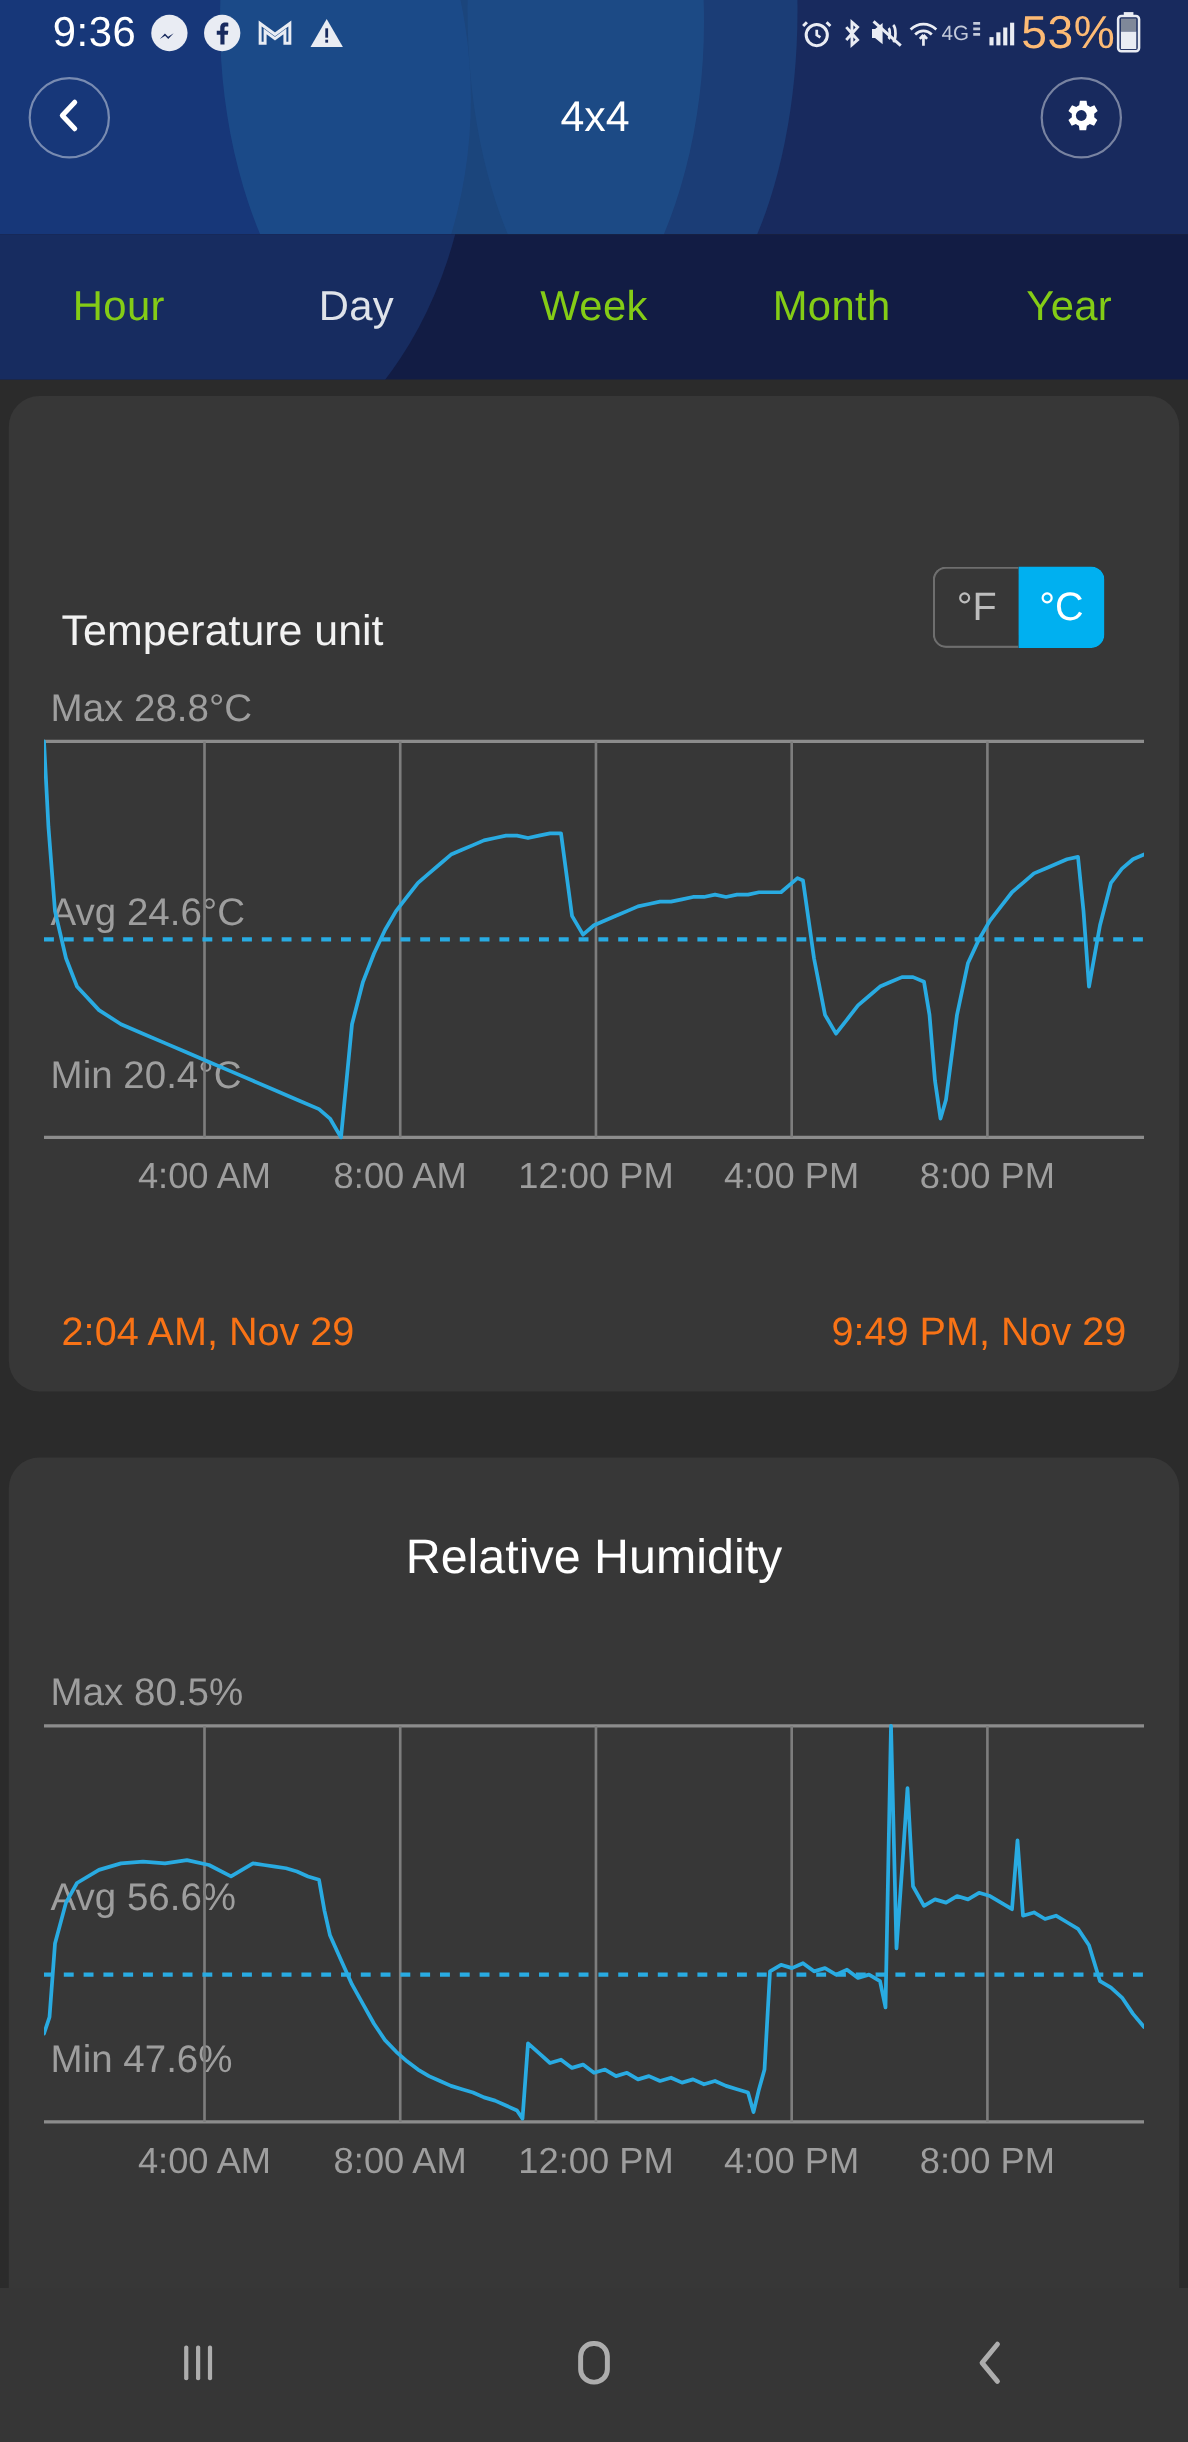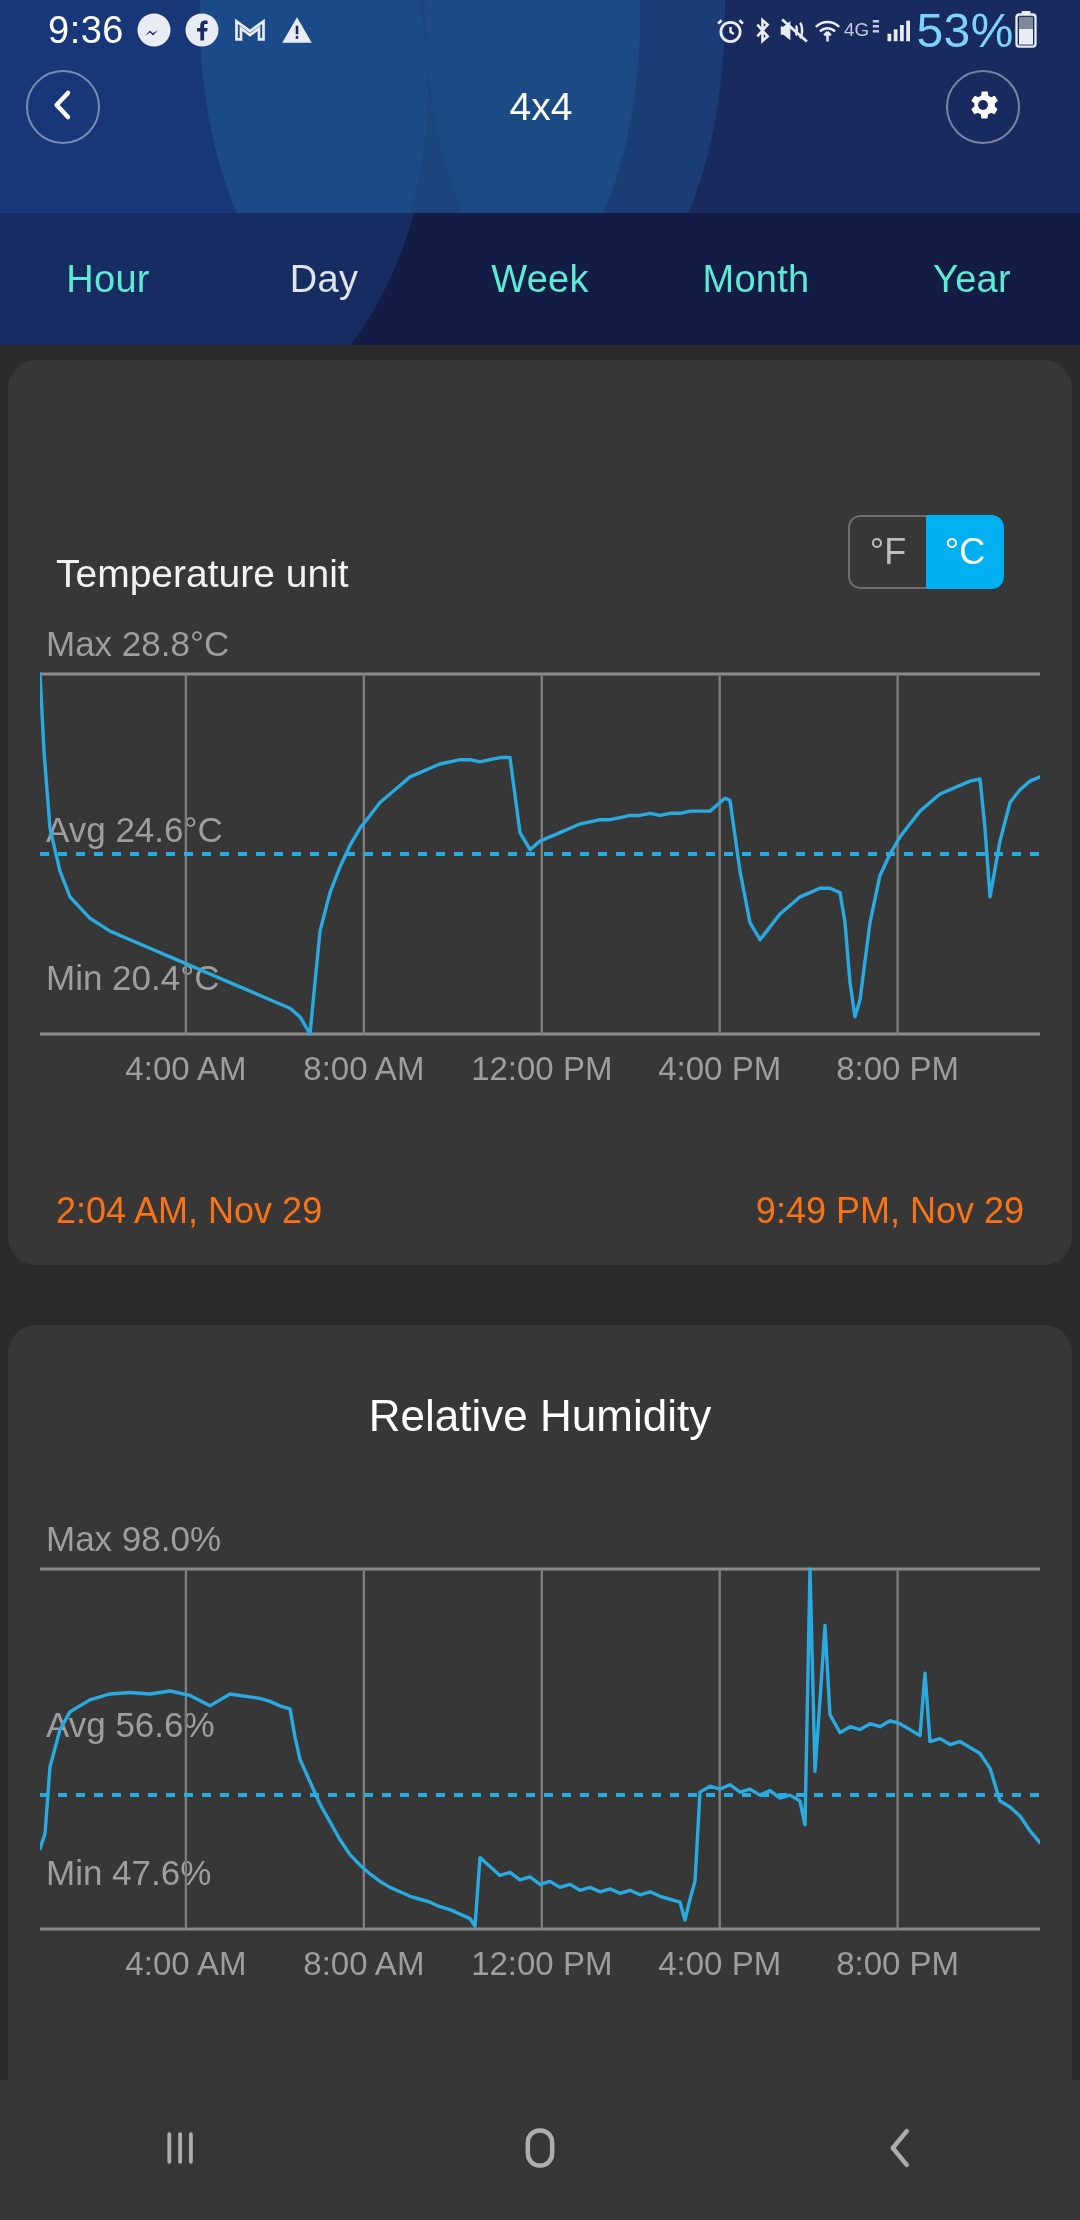--- a/index.html
+++ b/index.html
@@ -22,21 +22,21 @@
            border-radius: 50%; background: #1f5b96; opacity: .55; }
   .blob3 { position: absolute; left: 425px; top: -300px; width: 300px; height: 620px;
            border-radius: 50%; background: #1e4f8e; opacity: .5; }
 
   
   .statusbar { position: absolute; top: 0; left: 0; width: 1080px; height: 60px;
                display: flex; align-items: center; }
   .sb-left { display: flex; align-items: center; gap: 12px; margin-left: 48px; }
   .sb-right { display: flex; align-items: center; gap: 0; margin-left: auto; margin-right: 42px; }
   .sb-time { color: #ffffff; font-size: 38px; letter-spacing: .5px; }
-  .sb-pct { color: #7dd3fc; font-size: 48px; letter-spacing: .5px; }
+  .sb-pct { color: #fdba74; font-size: 42px; letter-spacing: .5px; }
   .sb-ico { display: inline-flex; align-items: center; justify-content: center;
             color: #e9ecf3; }
   .sb-ico svg { display: block; }
 
   
   .titlerow { position: absolute; top: 60px; left: 1px; width: 1044px; height: 93px; }
   .circ-btn {
     position: absolute; top: 10px; width: 74px; height: 74px; border-radius: 50%;
     border: 2px solid rgba(255,255,255,.42);
     display: flex; align-items: center; justify-content: center;
@@ -49,21 +49,21 @@
     color: #ffffff; font-size: 39px;
   }
 
   
   .tabs {
     position: absolute; top: 213px; left: 0; width: 1080px; height: 132px;
     background: #121c44; display: flex; align-items: center; overflow: hidden;
   }
   .tabs .tblob { position: absolute; left: -132px; top: -460px; width: 560px; height: 700px;
                  border-radius: 50%; background: #1a3169; opacity: .75; }
-  .tab { position: relative; flex: 1; text-align: center; color: #5eead4;
+  .tab { position: relative; flex: 1; text-align: center; color: #84cc16;
          font-size: 38px; letter-spacing: .3px; }
   .tab.sel { color: #dfe3ea; }
 
   
   .card {
     position: absolute; left: 8px; width: 1064px;
     background: #373737; border-radius: 28px;
   }
   #card-temp { top: 360px; height: 905px; }
   #card-hum  { top: 1325px; height: 825px; }
@@ -272,21 +272,21 @@
     <div class="rangerow" id="temp-range">
       <span>2:04 AM,  Nov 29</span>
       <span>9:49 PM,  Nov 29</span>
     </div>
   </div>
 
   <div class="card" id="card-hum">
     <div class="card-title">Relative Humidity</div>
 
     <div class="chart-block" id="hum-chart-block">
-      <div class="stat-max" style="top:-6px">Max 98.0%</div>
+      <div class="stat-max" style="top:-6px">Max 80.5%</div>
       <div class="stat-avg" style="top:180px">Avg 56.6%</div>
       <div class="stat-min" style="top:328px">Min 47.6%</div>
 
       <div class="plot" style="padding-top:38px">
         <svg id="svg-hum" width="1000" height="372" viewBox="0 0 1000 372" preserveAspectRatio="none">
             <line x1="0" y1="6" x2="1000" y2="6" stroke="#8c8c8c" stroke-width="3"></line>
             <line x1="0" y1="366" x2="1000" y2="366" stroke="#8c8c8c" stroke-width="3"></line>
             <line x1="145.90747330960855" y1="6" x2="145.90747330960855" y2="366" stroke="#7d7d7d" stroke-width="2.4"></line>
             <line x1="323.8434163701067" y1="6" x2="323.8434163701067" y2="366" stroke="#7d7d7d" stroke-width="2.4"></line>
             <line x1="501.7793594306049" y1="6" x2="501.7793594306049" y2="366" stroke="#7d7d7d" stroke-width="2.4"></line>

